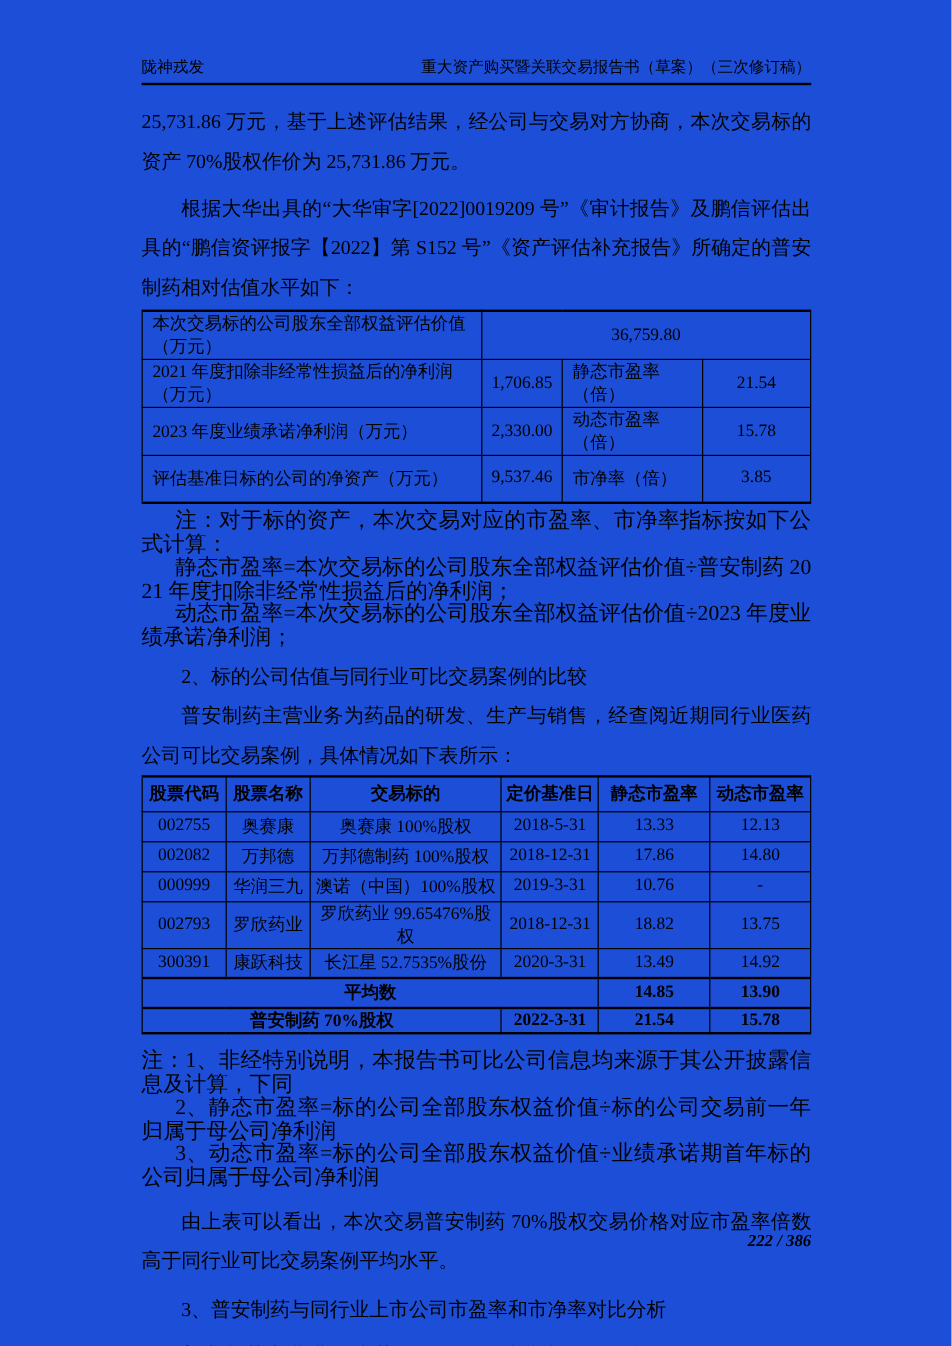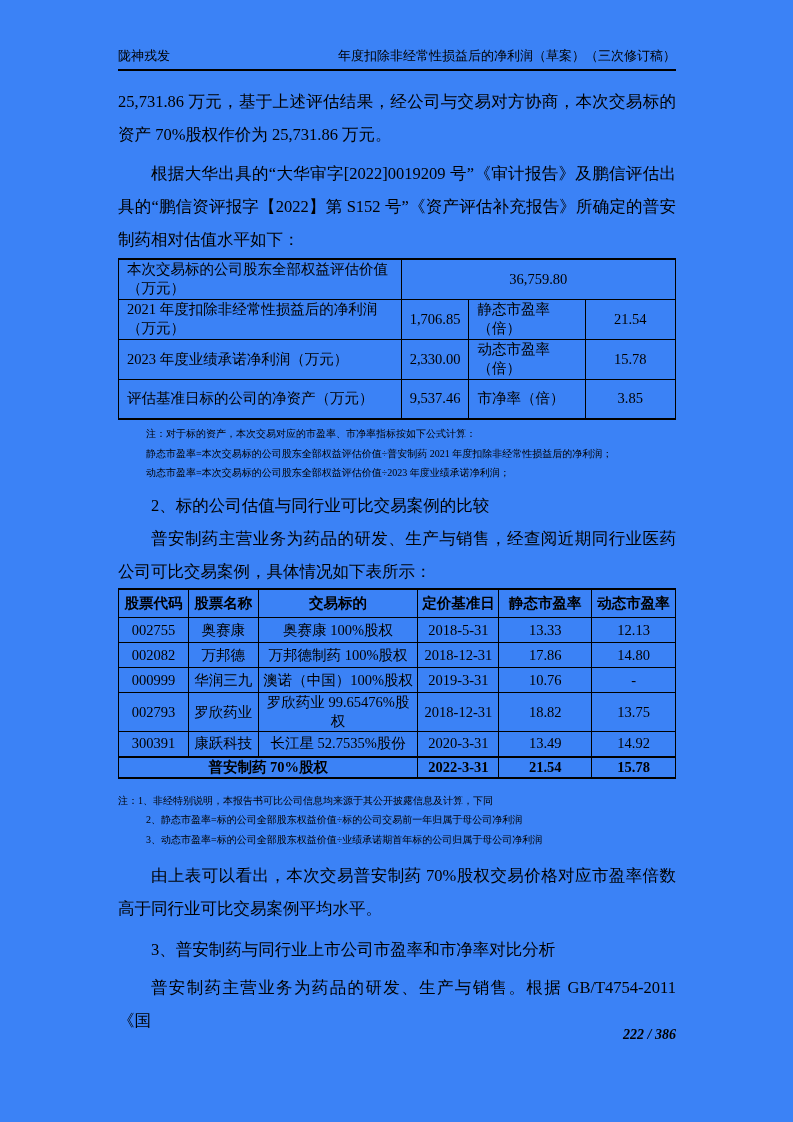--- a/index.html
+++ b/index.html
@@ -1,21 +1,21 @@
 <!DOCTYPE html>
 <html lang="zh"><head>
 <meta charset="utf-8">
 <style>
   * { margin: 0; padding: 0; box-sizing: border-box; }
   html, body { background: #ffffff; }
   .page {
     position: relative;
     width: 793px;
     height: 1122px;
-    background: #3b82f6;
+    background: #1d4ed8;
     color: #000000;
     font-family: "Liberation Serif", "DejaVu Serif", serif;
     overflow: hidden;
   }
   .content {
     position: absolute;
     left: 118px;
     top: 0;
     width: 558px;
   }
@@ -47,21 +47,21 @@
     font-size: 16.5px;
     line-height: 33px;
     font-weight: normal;
     text-indent: 33px;
   }
   .h2 { margin-top: 6px; }
   .h3 { margin-top: 8px; }
   
   .note-block { margin-top: 4px; }
   .note-block p {
-    font-size: 10px;
+    font-size: 18px;
     line-height: 19.5px;
     text-align: justify;
     word-break: break-all;
     text-indent: 28px;
   }
   .note-block p.no-indent { text-indent: 0; }
   .nb2 { margin-top: 12px; }
   
   table { border-collapse: collapse; width: 100%; }
   .valuation-table {
@@ -110,21 +110,21 @@
   }
 </style>
 </head>
 <body>
 
 <div class="page">
   <div class="content">
 
     <div class="doc-header">
       <span>陇神戎发</span>
-      <span>年度扣除非经常性损益后的净利润（草案）（三次修订稿）</span>
+      <span>重大资产购买暨关联交易报告书（草案）（三次修订稿）</span>
     </div>
 
     <p class="para p1">25,731.86 万元，基于上述评估结果，经公司与交易对方协商，本次交易标的资产 70%股权作价为 25,731.86 万元。</p>
     <p class="para indent p2">根据大华出具的“大华审字[2022]0019209 号”《审计报告》及鹏信评估出具的“鹏信资评报字【2022】第 S152 号”《资产评估补充报告》所确定的普安制药相对估值水平如下：</p>
 
     <table class="valuation-table">
       <colgroup>
         <col style="width:286px">
           <col style="width:64px">
           <col style="width:117px">
@@ -218,20 +218,25 @@
           <td>13.75</td>
         </tr>
         <tr>
           <td>300391</td>
           <td>康跃科技</td>
           <td>长江星 52.7535%股份</td>
           <td>2020-3-31</td>
           <td>13.49</td>
           <td>14.92</td>
         </tr>
+        <tr class="row-average">
+          <td colspan="4">平均数</td>
+          <td>14.85</td>
+          <td>13.90</td>
+        </tr>
         <tr class="row-target">
           <td colspan="3">普安制药 70%股权</td>
           <td>2022-3-31</td>
           <td>21.54</td>
           <td>15.78</td>
         </tr>
       </tbody>
     </table>
 
     <div class="note-block nb2">

